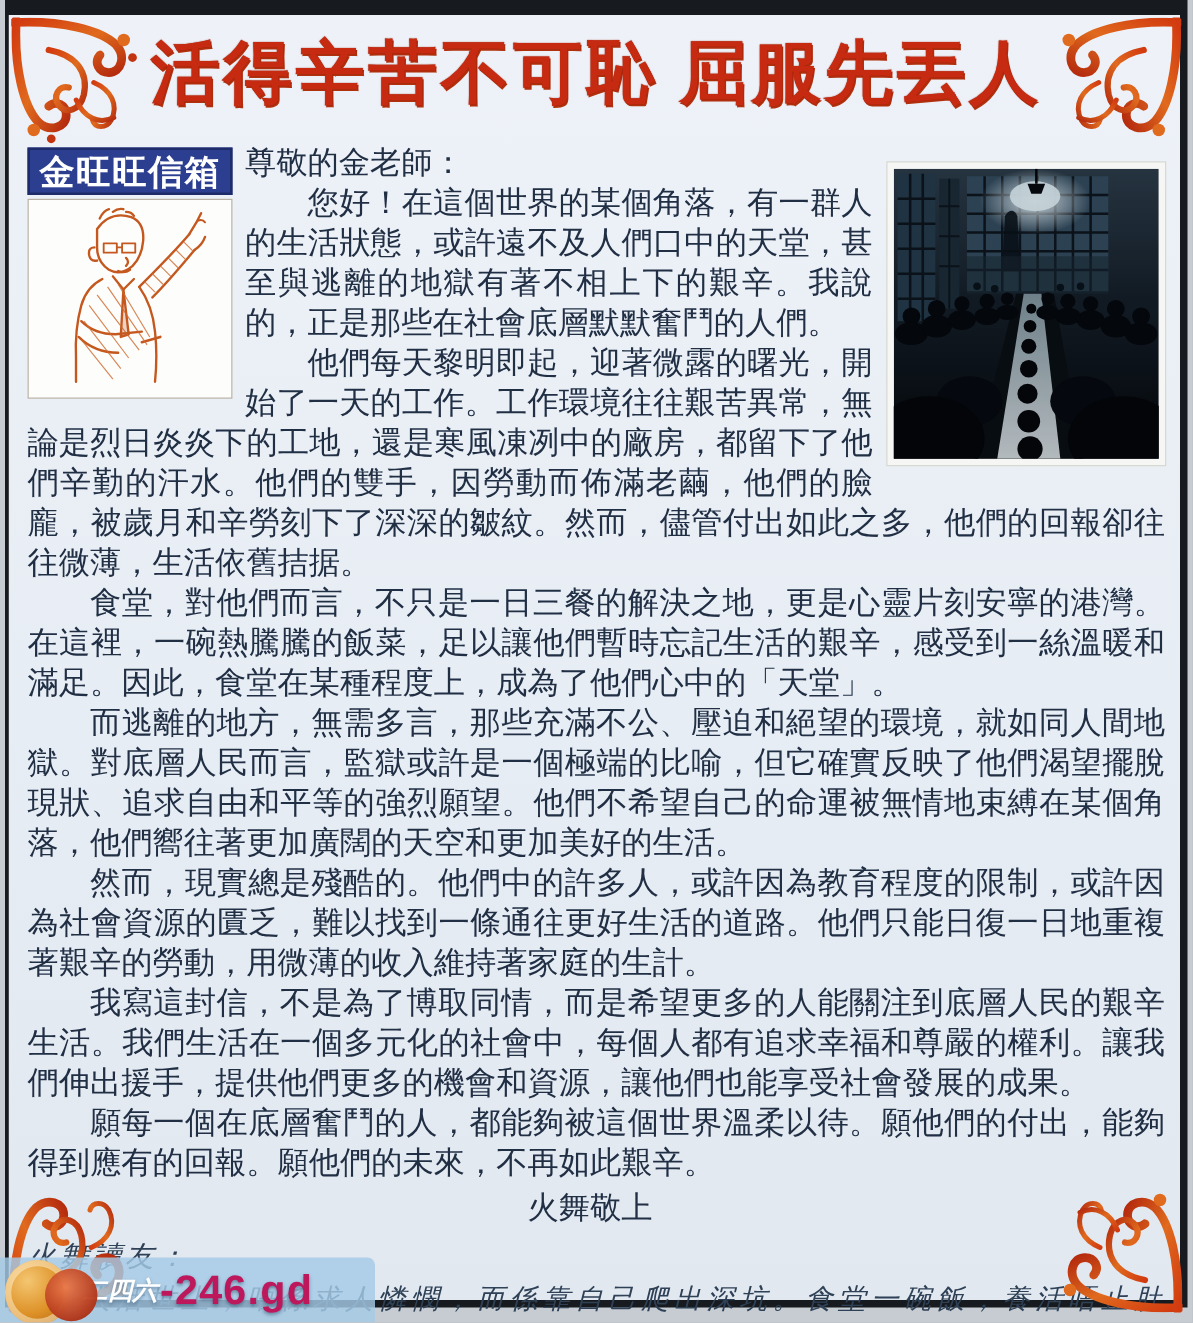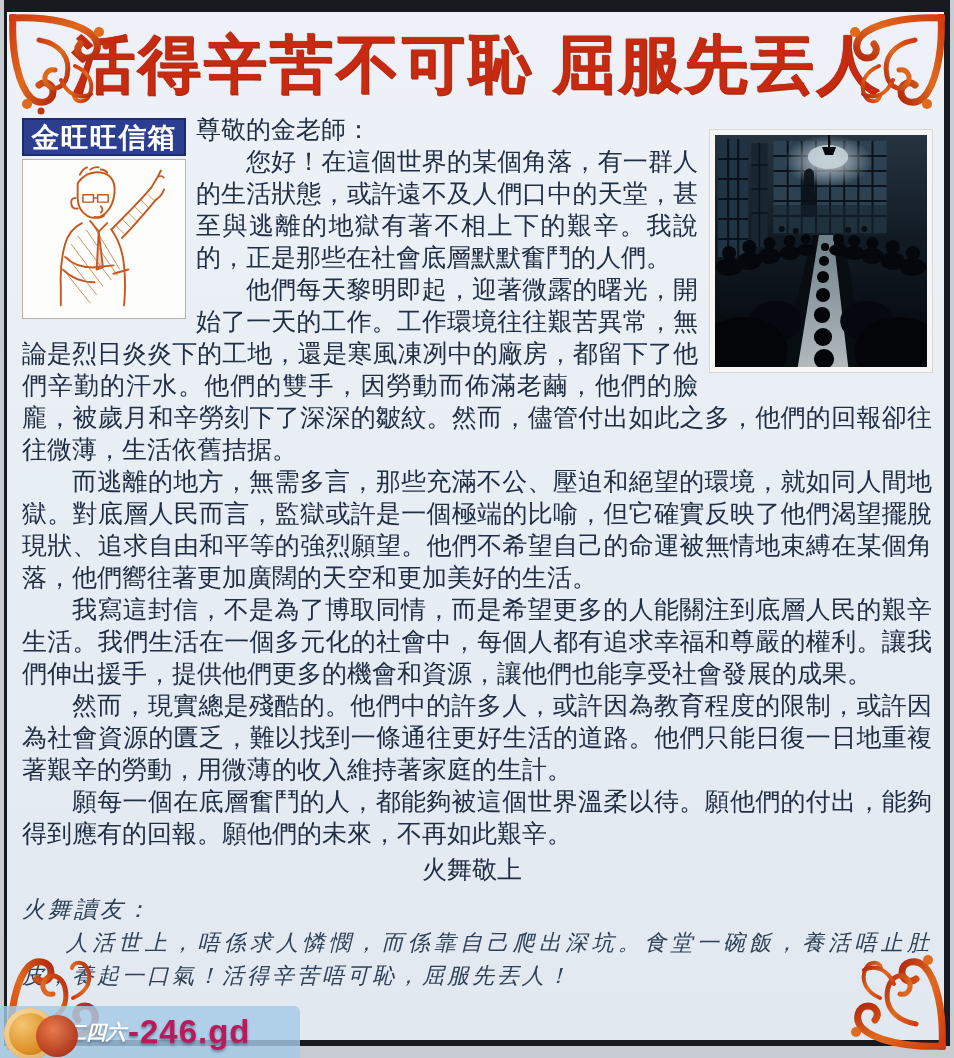--- a/index.html
+++ b/index.html
@@ -7,21 +7,21 @@
   .page { position:relative; width:954px; height:1058px; background:#c6ccd2; overflow:hidden; }
 
   
   .frame { position:absolute; left:4px; top:0; width:946px; height:1046px;
            border-top:12px solid #171a1f; border-left:3px solid #171a1f;
            border-right:6px solid #171a1f; border-bottom:6px solid #171a1f;
            background:linear-gradient(180deg,#eef2f8 0%,#e7edf4 55%,#e2e8f0 100%); }
 
   
   .headline { position:absolute; left:0; right:0; top:22px; text-align:center;
-              font-size:63px; font-weight:bold; color:#c62a10; letter-spacing:3px;
+              font-size:55px; font-weight:bold; color:#c62a10; letter-spacing:3px;
               text-shadow:0 0 1px #8d1a08, 1px 1px 0 #b2320f; white-space:nowrap; }
 
   
   .orn { position:absolute; width:112px; height:106px; z-index:3; }
   .orn.tl { left:9px;  top:14px; }
   .orn.tr { right:9px; top:14px; transform:scaleX(-1); }
   .orn.bl { left:7px;  bottom:8px; transform:scaleY(-1); z-index:2; }
   .orn.br { right:8px; bottom:8px; transform:scale(-1,-1); }
 
   
@@ -231,23 +231,24 @@
           <ellipse cx="28" cy="216" rx="44" ry="34" fill="#04060a"></ellipse>
           <ellipse cx="182" cy="216" rx="44" ry="34" fill="#04060a"></ellipse>
           <rect width="210" height="232" fill="#000" opacity="0.10"></rect>
         </svg>
       </div>
     </div>
 
     <p class="salutation">尊敬的金老師：</p>
     <p>您好！在這個世界的某個角落，有一群人的生活狀態，或許遠不及人們口中的天堂，甚至與逃離的地獄有著不相上下的艱辛。我說的，正是那些在社會底層默默奮鬥的人們。</p>
     <p>他們每天黎明即起，迎著微露的曙光，開始了一天的工作。工作環境往往艱苦異常，無論是烈日炎炎下的工地，還是寒風凍冽中的廠房，都留下了他們辛勤的汗水。他們的雙手，因勞動而佈滿老繭，他們的臉龐，被歲月和辛勞刻下了深深的皺紋。然而，儘管付出如此之多，他們的回報卻往往微薄，生活依舊拮据。</p>
+    <p>食堂，對他們而言，不只是一日三餐的解決之地，更是心靈片刻安寧的港灣。在這裡，一碗熱騰騰的飯菜，足以讓他們暫時忘記生活的艱辛，感受到一絲溫暖和滿足。因此，食堂在某種程度上，成為了他們心中的「天堂」。</p>
     <p>而逃離的地方，無需多言，那些充滿不公、壓迫和絕望的環境，就如同人間地獄。對底層人民而言，監獄或許是一個極端的比喻，但它確實反映了他們渴望擺脫現狀、追求自由和平等的強烈願望。他們不希望自己的命運被無情地束縛在某個角落，他們嚮往著更加廣闊的天空和更加美好的生活。</p>
+    <p>然而，現實總是殘酷的。他們中的許多人，或許因為教育程度的限制，或許因為社會資源的匱乏，難以找到一條通往更好生活的道路。他們只能日復一日地重複著艱辛的勞動，用微薄的收入維持著家庭的生計。</p>
     <p>我寫這封信，不是為了博取同情，而是希望更多的人能關注到底層人民的艱辛生活。我們生活在一個多元化的社會中，每個人都有追求幸福和尊嚴的權利。讓我們伸出援手，提供他們更多的機會和資源，讓他們也能享受社會發展的成果。</p>
-    <p>然而，現實總是殘酷的。他們中的許多人，或許因為教育程度的限制，或許因為社會資源的匱乏，難以找到一條通往更好生活的道路。他們只能日復一日地重複著艱辛的勞動，用微薄的收入維持著家庭的生計。</p>
     <p>願每一個在底層奮鬥的人，都能夠被這個世界溫柔以待。願他們的付出，能夠得到應有的回報。願他們的未來，不再如此艱辛。</p>
     <p class="signoff">火舞敬上</p>
 
     <div class="reply">
       <p class="greeting">火舞讀友：</p>
       <p class="body">人活世上，唔係求人憐憫，而係靠自己爬出深坑。食堂一碗飯，養活唔止肚皮，養起一口氣！活得辛苦唔可恥，屈服先丟人！</p>
 
     </div>
 
   </div>

